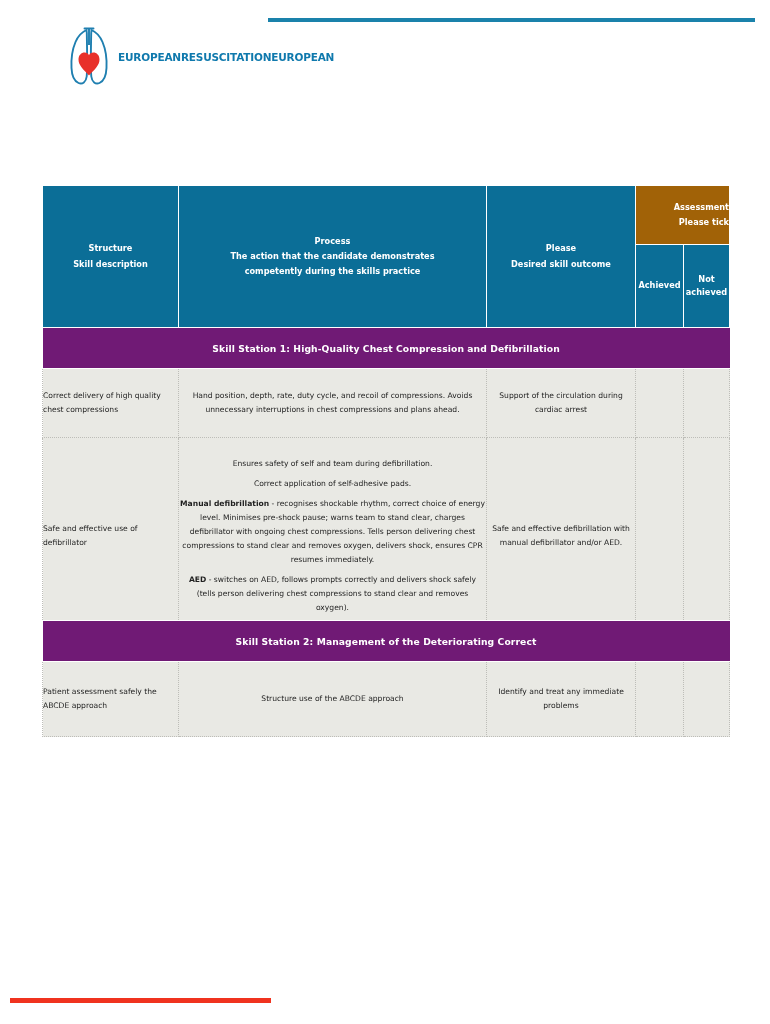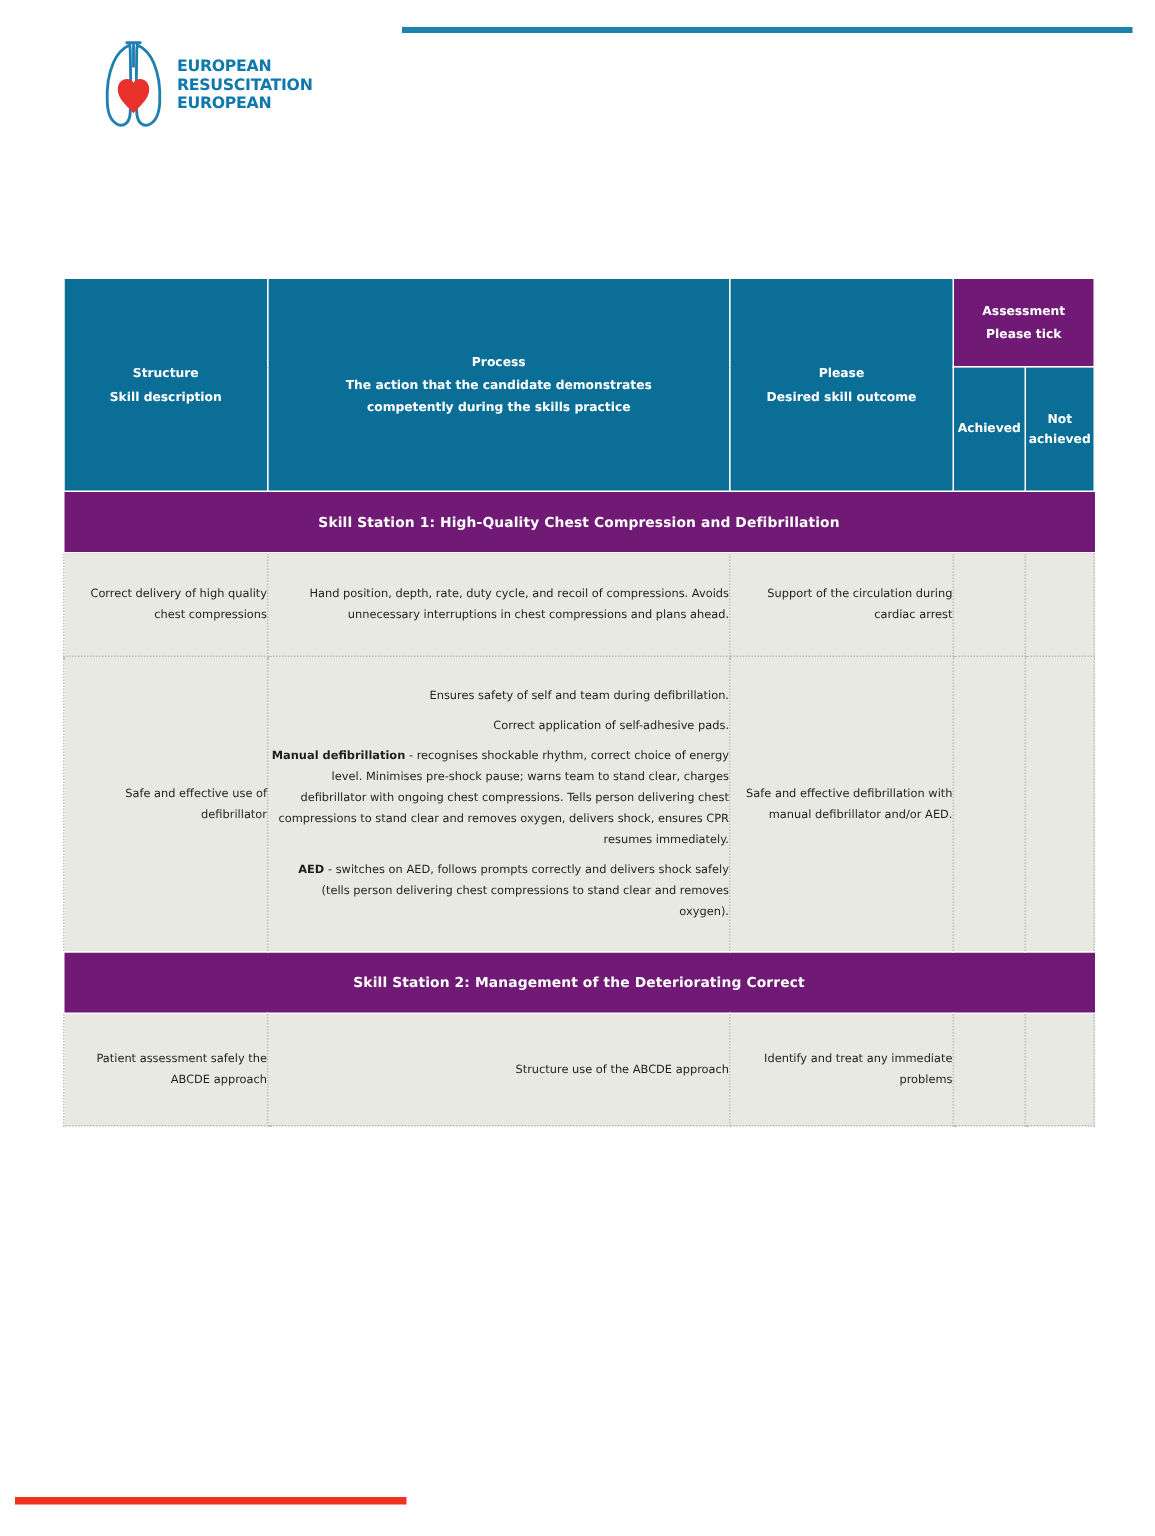--- a/index.html
+++ b/index.html
@@ -33,21 +33,21 @@
     align-items: center;
   }
   .logo-mark {
     width: 46px;
     height: 64px;
     flex: 0 0 auto;
   }
   .logo-wordmark {
     margin-left: 6px;
     display: flex;
-    flex-direction: column;
+    flex-direction: row;
     justify-content: center;
     line-height: 1.18;
   }
   .logo-wordmark span {
     font-family: "DejaVu Sans", sans-serif;
     font-weight: bold;
     font-size: 10.5px;
     letter-spacing: -0.2px;
     color: #0f79ad;
     white-space: nowrap;
@@ -102,23 +102,23 @@
     color: #ffffff;
     text-align: center;
     font-size: 8.2px;
     line-height: 1.85;
     border: 1px solid #ffffff;
     border-top: none;
     padding: 8px 6px;
   }
   .hdr-top-pad { padding-top: 12px; vertical-align: top; }
   .hdr-assess {
-    background: #701a75;
+    background: #a16207;
     color: #ffffff;
-    text-align: center;
+    text-align: right;
     font-size: 8.2px;
     line-height: 1.85;
     border: 1px solid #ffffff;
     border-top: none;
     vertical-align: top;
     padding-top: 12px;
     height: 58px;
   }
   .hdr-sub {
     background: #0b6e97;
@@ -153,28 +153,28 @@
     font-size: 7.6px;
     line-height: 1.85;
     color: #1f1f1f;
     padding: 10px 9px;
     border-right: 1px dotted #bdbdb8;
     border-bottom: 1px dotted #bdbdb8;
     vertical-align: middle;
   }
   .row-cell.first { border-left: 1px dotted #bdbdb8; }
   .row-cell.last  { border-right: 1px dotted #bdbdb8; }
-  .cell-center { text-align: right; }
-  .cell-left   { text-align: right; }
+  .cell-center { text-align: left; }
+  .cell-left   { text-align: center; }
   .row-cell p { margin: 0 0 6px 0; }
   .row-cell p:last-child { margin-bottom: 0; }
   .row-cell b { font-weight: bold; }
   .tick-cell { background: #e9e9e4; }
 
-  .row-tall .row-cell { padding-top: 14px; padding-bottom: 14px; }
+  .row-tall .row-cell { padding-top: 14px; }
   .row-h1 .row-cell { height: 68px; }
   .row-h2 .row-cell { height: 168px; }
   .row-h3 .row-cell { height: 74px; }
 
   
   .footer-rule {
     position: absolute;
     left: 10px;
     top: 998px;
     width: 261px;

